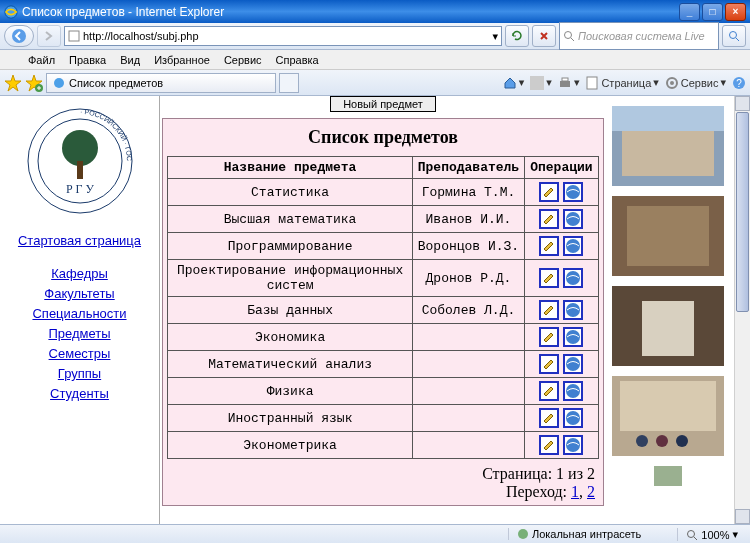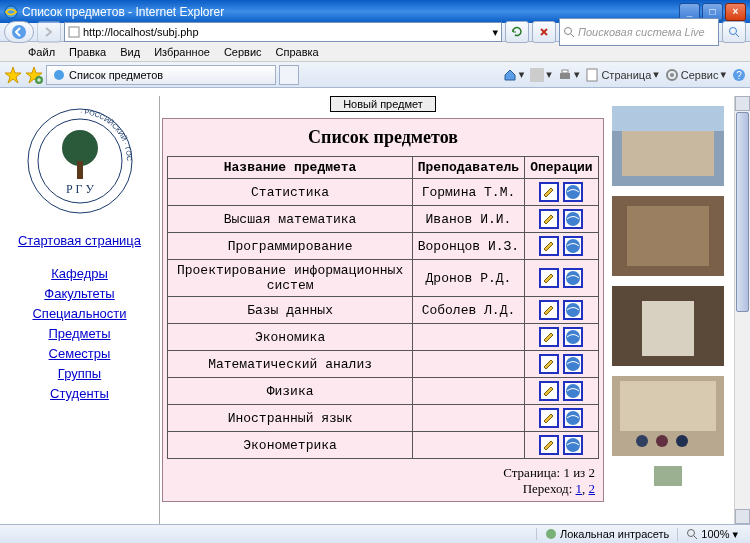--- a/index.html
+++ b/index.html
@@ -7,21 +7,21 @@
 
 
 .titlebar { background: linear-gradient(to bottom, #0a5bc4 0%, #3d8ee8 50%, #0a5bc4 100%); height: 23px; display: flex; align-items: center; padding: 0 4px; color: #fff; }
 .titlebar .ie-icon { width: 14px; height: 14px; margin-right: 4px; }
 .titlebar .title { flex: 1; font-size: 12px; }
 .titlebar .winbtn { width: 21px; height: 18px; margin-left: 2px; border-radius: 3px; display: flex; align-items: center; justify-content: center; font-size: 10px; font-weight: bold; }
 .titlebar .min, .titlebar .max { background: linear-gradient(#7aa9e8,#3d7ed8); border: 1px solid #1a4d9c; color: #fff; }
 .titlebar .close { background: linear-gradient(#f08060,#d84010); border: 1px solid #8a2000; color: #fff; }
 
 
-.navbar { background: linear-gradient(#f0f4fa,#dce6f4); height: 19px; display: flex; align-items: center; border-bottom: 1px solid #a8b8d0; padding: 0 4px; gap: 3px; }
+.navbar { background: linear-gradient(#f0f4fa,#dce6f4); height: 27px; display: flex; align-items: center; border-bottom: 1px solid #a8b8d0; padding: 0 4px; gap: 3px; }
 .navbtn { width: 24px; height: 22px; border: 1px solid #a0b0c8; border-radius: 3px; background: linear-gradient(#fafcff,#e0e8f4); display: flex; align-items: center; justify-content: center; }
 .navbtn.back { width: 30px; border-radius: 12px; }
 .navbtn.disabled { opacity: .5; }
 .address { flex: 1; background: #fff; border: 1px solid #7a94b8; height: 20px; display: flex; align-items: center; padding: 0 3px; font-size: 11px; }
 .address .page-icon { width: 12px; height: 12px; margin-right: 3px; }
 .search { width: 160px; background: #fff; border: 1px solid #7a94b8; height: 20px; display: flex; align-items: center; padding: 13px 3px; color: #999; font-style: italic; }
 .search .mag { width: 12px; height: 12px; margin-right: 3px; }
 
 
 .menubar { background: #f0f0f0; height: 20px; display: flex; align-items: center; padding: 0 21px; border-bottom: 1px solid #ccc; font-size: 11px; }
@@ -53,30 +53,30 @@
 .centercol { flex: 1; padding: 0 2px; }
 .newbtn-wrap { text-align: center; }
 .newbtn { border: 1px solid #000; background: #eee; padding: 1px 12px; font-size: 11px; font-family: inherit; }
 .content-box { background: #fde8f0; border: 1px solid #a08090; margin-top: 6px; }
 .content-box h2 { text-align: center; font-size: 18px; font-weight: bold; padding: 8px 0; font-family: "Times New Roman", serif; }
 table.subjects { width: 98%; margin: 0 auto 4px; border-collapse: collapse; font-family: Liberation Mono, monospace; font-size: 13px; }
 table.subjects th, table.subjects td { border: 1px solid #555; padding: 3px 5px; text-align: center; }
 table.subjects th { font-weight: bold; }
 .op-icons { display: flex; justify-content: center; gap: 4px; }
 .op-icon { width: 20px; height: 20px; border: 2px solid #2030c0; background: #fff; }
-.pager { text-align: right; padding: 2px 8px 4px; font-family: "Times New Roman", serif; font-size: 13px; }
+.pager { text-align: right; padding: 2px 8px 4px; font-family: "Times New Roman", serif; font-size: 16px; }
 .pager a { color: #0000cc; text-decoration: underline; }
 
 .rightcol { width: 128px; padding: 10px 6px; }
 .thumb-img { width: 112px; height: 80px; margin-bottom: 10px; display: block; }
 
 
 .statusbar { position: absolute; bottom: 0; left: 0; right: 0; height: 19px; background: linear-gradient(#f0f4fa,#dce6f4); border-top: 1px solid #a8b8d0; display: flex; align-items: center; font-size: 11px; padding: 0 4px; }
 .statusbar .spacer { flex: 1; }
-.statusbar .sect { padding: 0 8px; border-left: 1px solid #c0c8d8; display: flex; align-items: flex-start; gap: 3px; }
+.statusbar .sect { padding: 0 8px; border-left: 1px solid #c0c8d8; display: flex; align-items: flex-end; gap: 3px; margin-left: 28px; }
 </style>
 </head>
 <body>
 
 <div class="titlebar">
   <svg class="ie-icon" viewBox="0 0 16 16">
       <circle cx="8" cy="8" r="7" fill="#4da0e8" stroke="#0050a0"></circle>
       <path d="M2 8 Q8 2 14 8 Q8 14 2 8" fill="none" stroke="#ffcc00" stroke-width="2"></path>
     </svg>
   <div class="title">Список предметов - Internet Explorer</div>

